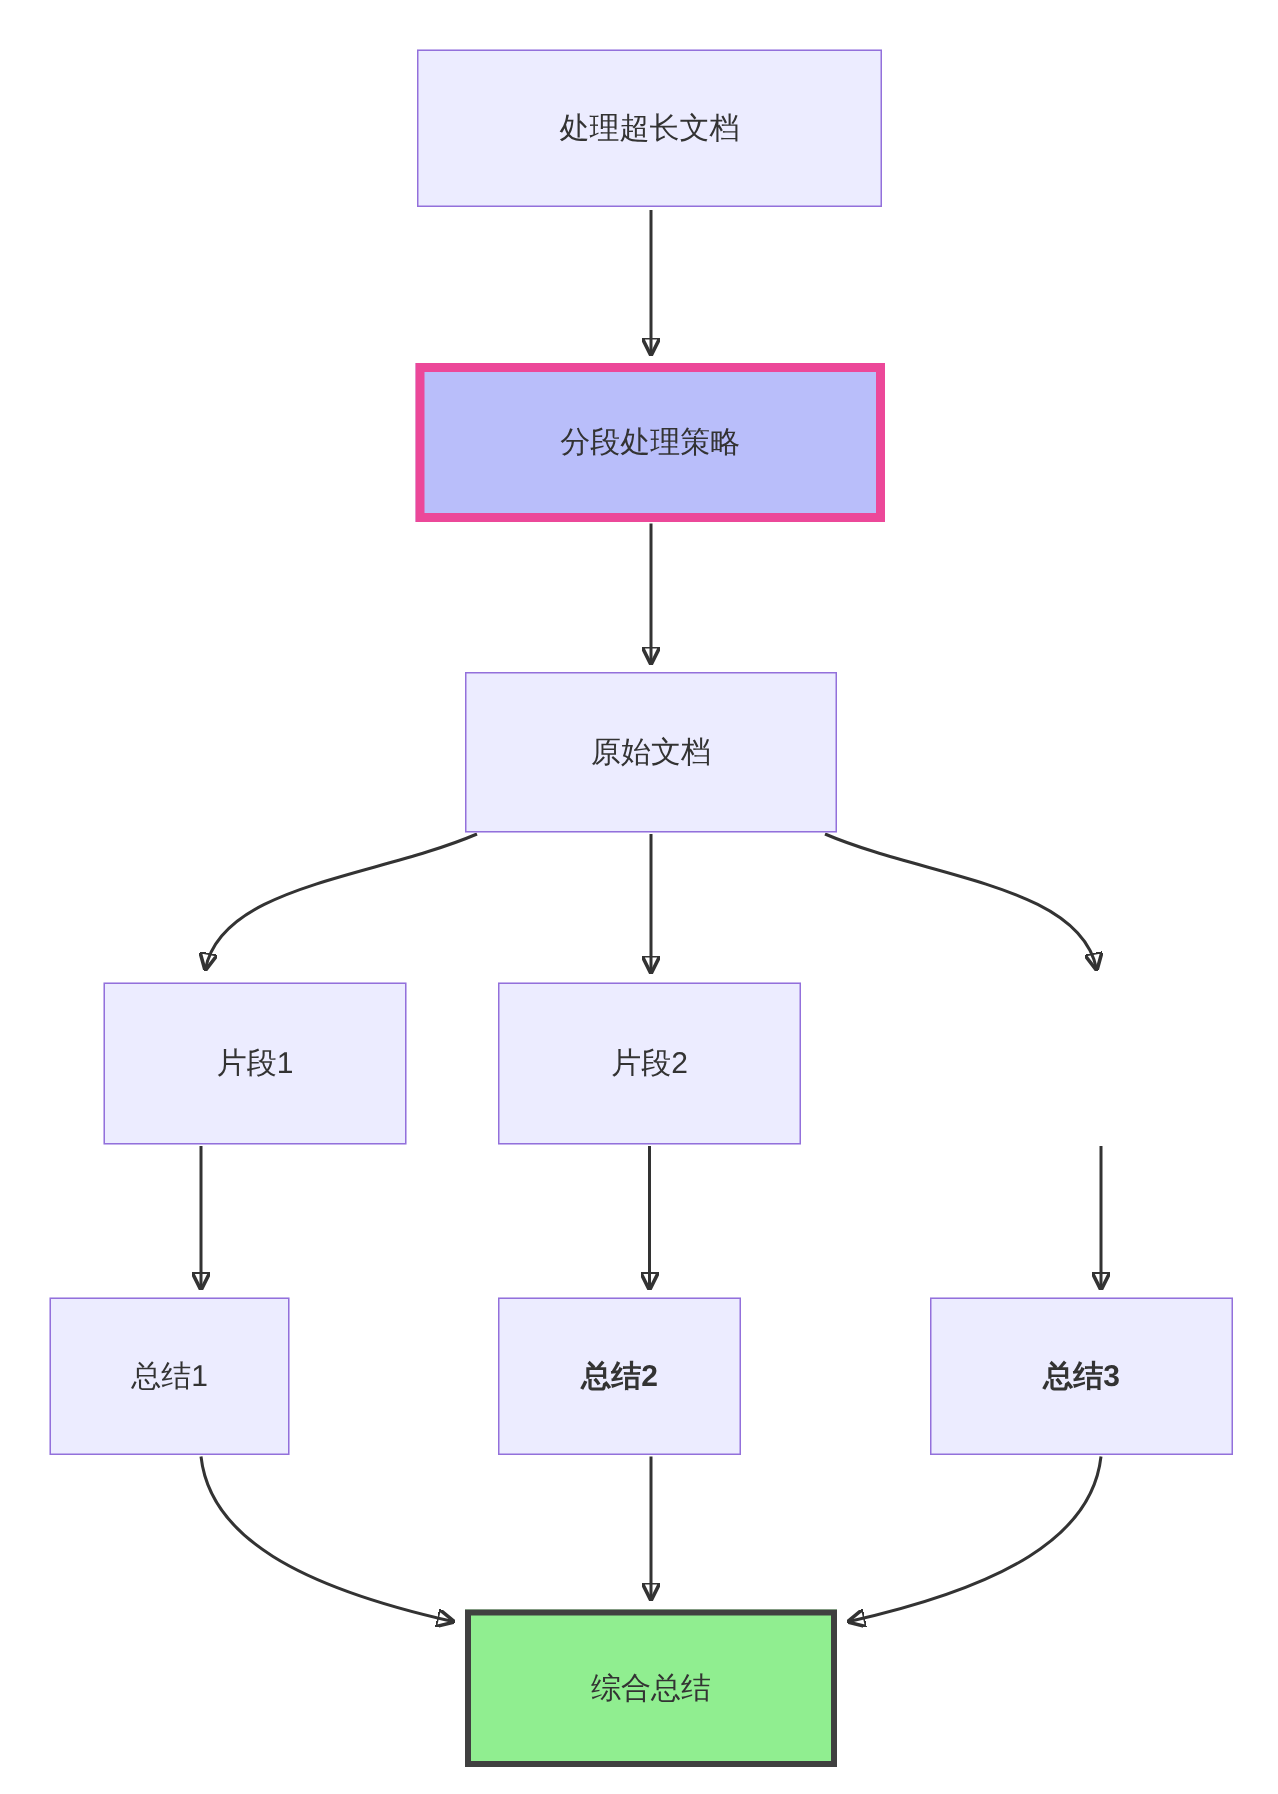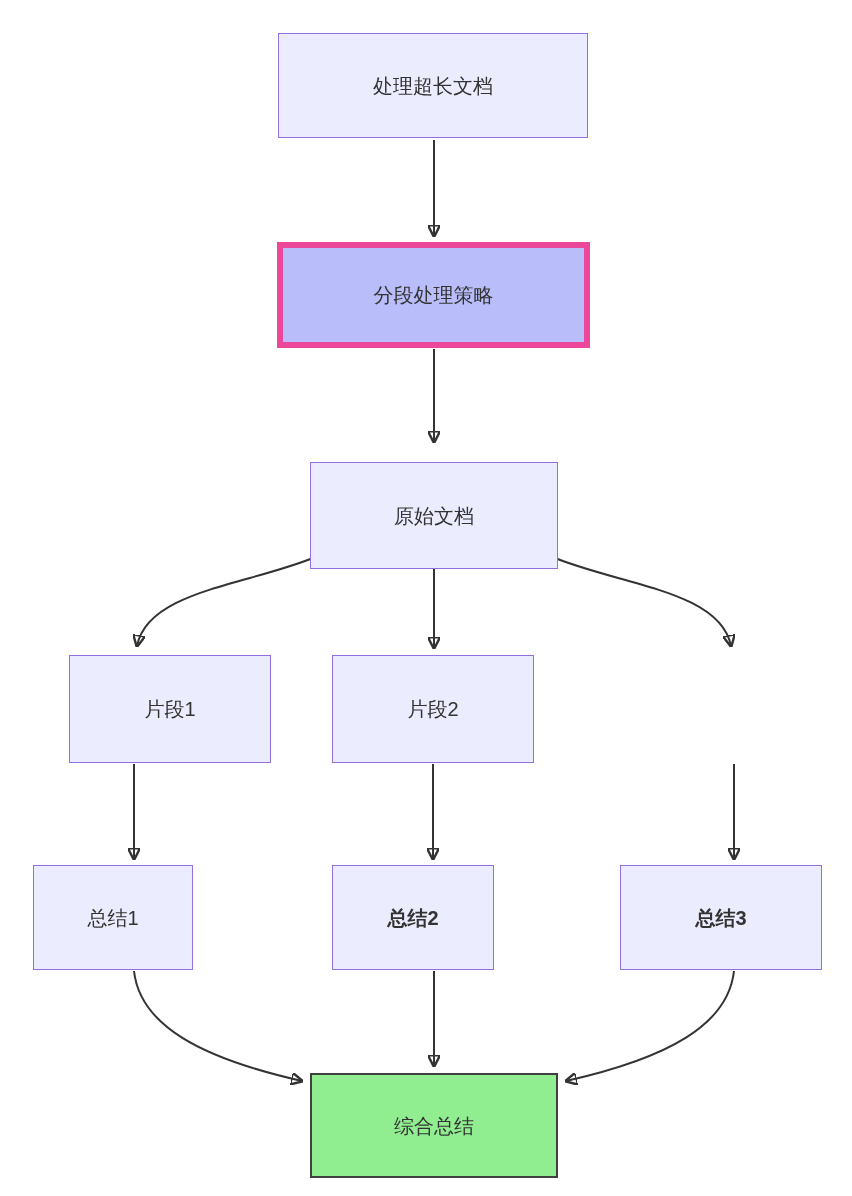--- a/index.html
+++ b/index.html
@@ -39,26 +39,26 @@
     font-size: 20px;
     line-height: 1.2;
     text-align: right;
   }
   .node--strategy {
     background: #b9befa;
     border: 6px solid #ec4899;
   }
   .node--final {
     background: #90EE90;
-    border: 2px solid #404040;
+    border: 4px solid #404040;
   }
   
   #n-start    { left: 278px; top: 33px;   width: 310px; height: 105px; }
   #n-strategy { left: 277px; top: 242px;  width: 313px; height: 106px; }
-  #n-doc      { left: 310px; top: 448px;  width: 248px; height: 107px; margin-top: 14px; }
+  #n-doc      { left: 310px; top: 448px;  width: 248px; height: 107px; }
   #n-seg1     { left: 33px;  top: 655px;  width: 202px; height: 108px; margin-left: 36px; }
   #n-seg2     { left: 332px; top: 655px;  width: 202px; height: 108px; }
   #n-seg3     { left: 633px; top: 655px;  width: 202px; height: 108px; }
   #n-sum1     { left: 33px;  top: 865px;  width: 160px; height: 105px; }
   #n-sum2     { left: 332px; top: 865px;  width: 162px; height: 105px; font-weight: bold; }
   #n-sum3     { left: 620px; top: 865px;  width: 202px; height: 105px; font-weight: bold; }
   #n-final    { left: 310px; top: 1073px; width: 248px; height: 105px; }
 </style>
 </head>
 <body>

